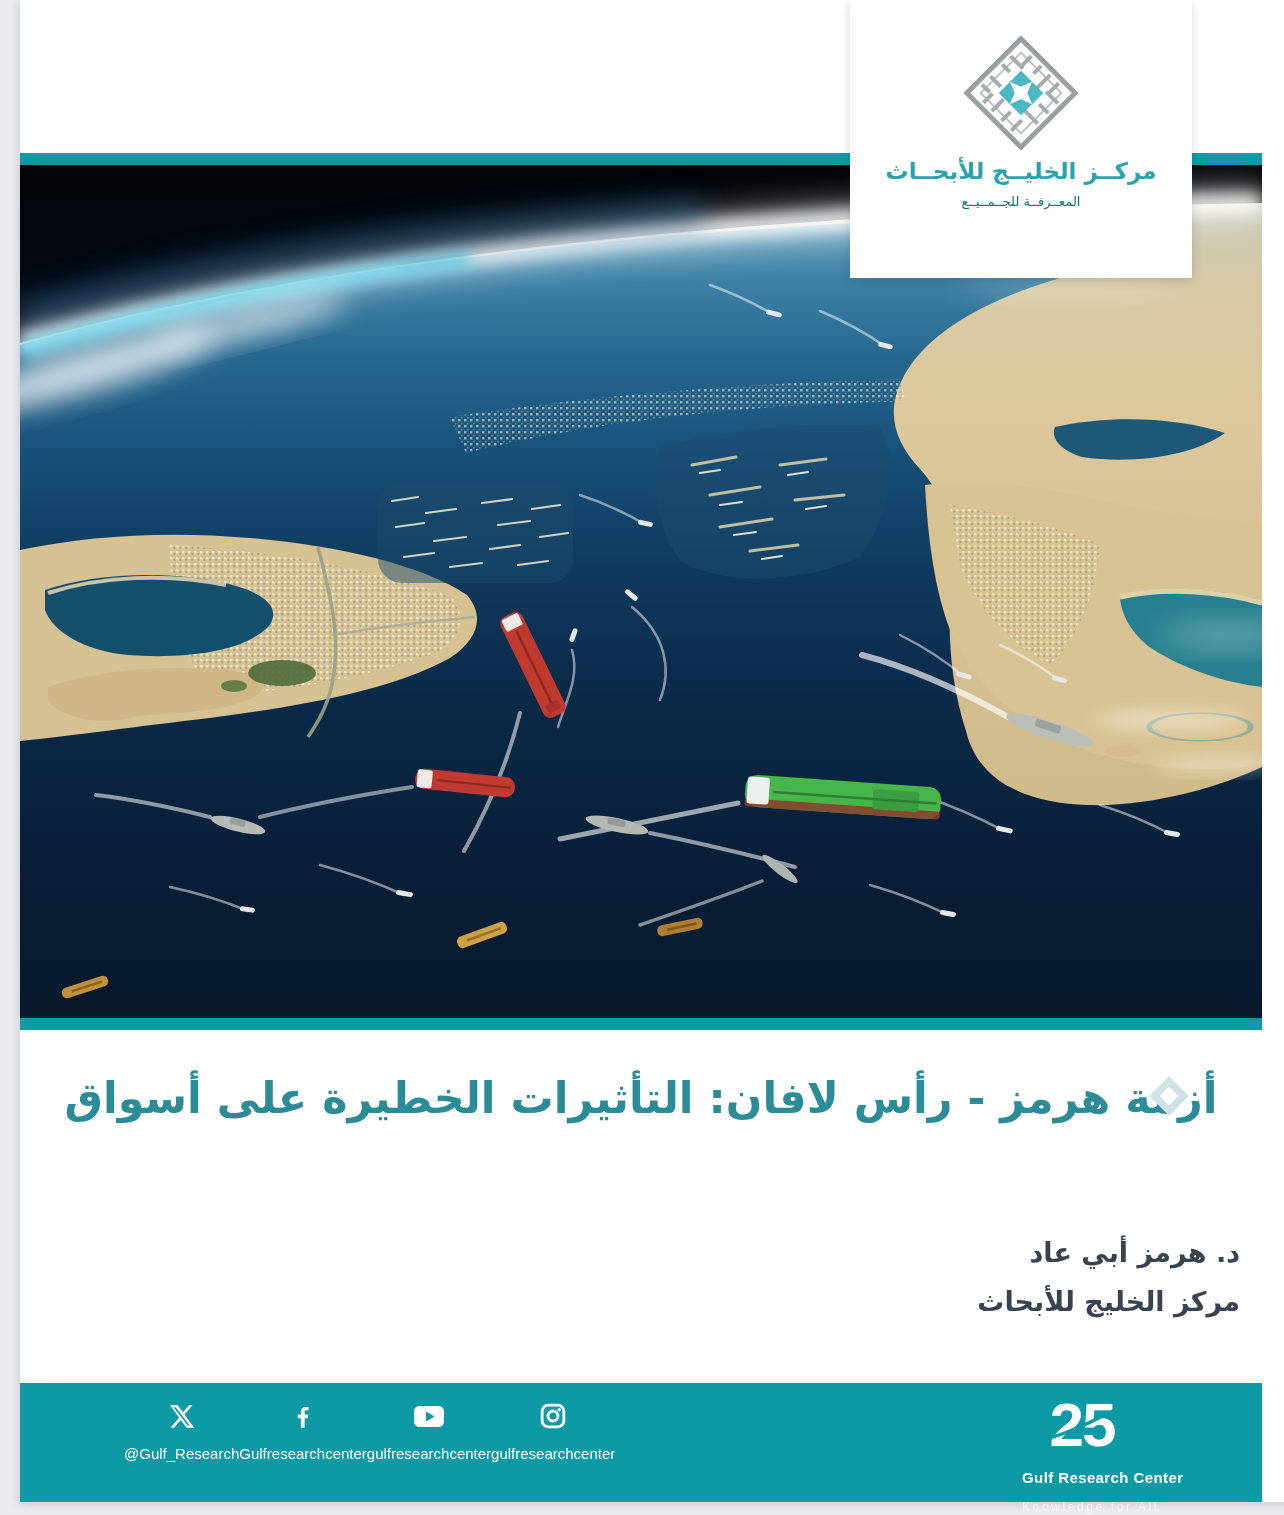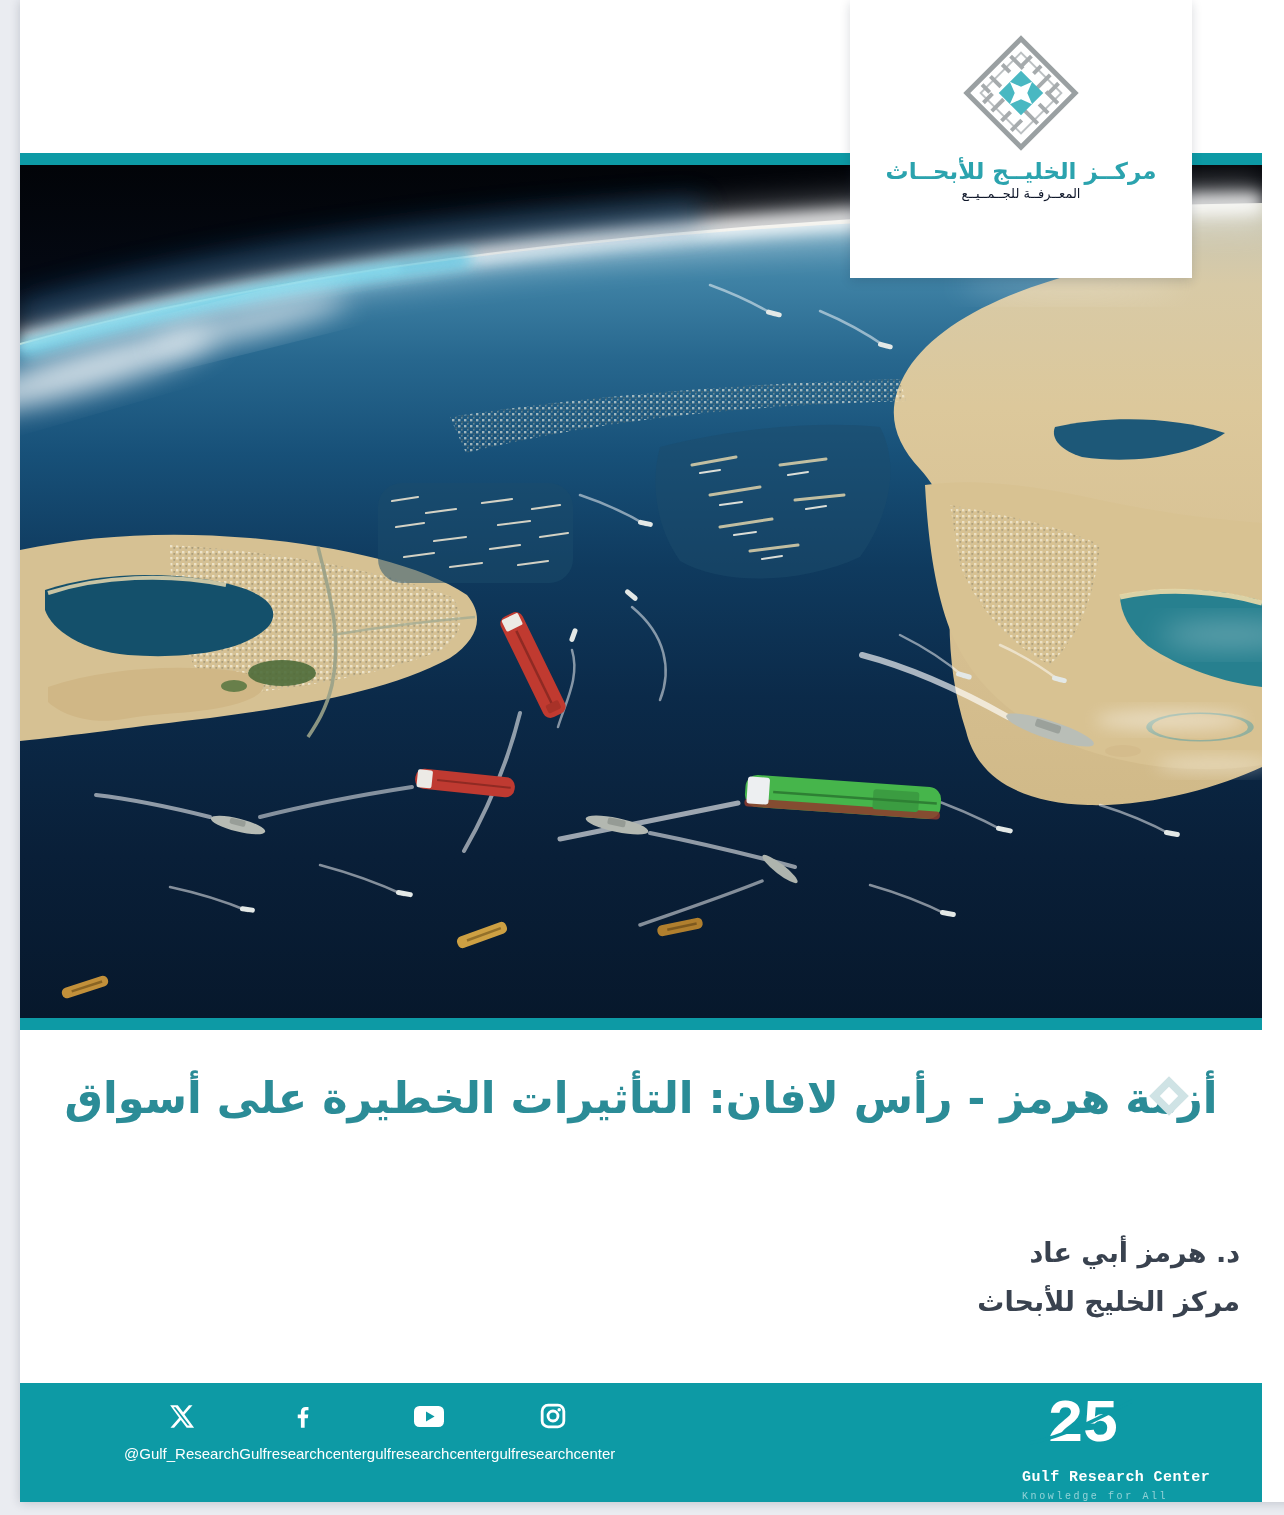--- a/index.html
+++ b/index.html
@@ -32,21 +32,21 @@
     background:#ffffff;z-index:5;
     box-shadow:0 3px 10px rgba(20,30,50,.16);
     display:flex;flex-direction:column;align-items:center;
   }
   .emblem{margin-top:34px;width:118px;height:118px;}
   .logo-org{
     margin-top:6px;font-size:23px;font-weight:bold;color:#2ba3ae;
     direction:rtl;white-space:nowrap;
   }
   .logo-tagline{
-    margin-top:2px;font-size:13px;color:#0f172a;direction:rtl;white-space:nowrap;
+    margin-top:10px;font-size:13px;color:#0f766e;direction:rtl;white-space:nowrap;
   }
   .title-block{
     position:absolute;left:0;top:1056px;width:1242px;z-index:3;
     direction:rtl;text-align:center;color:#2b8c97;
     font-weight:bold;font-size:43px;line-height:84px;
   }
   .title-bullet{
     position:absolute;left:1125px;top:1072px;width:48px;height:48px;z-index:4;
   }
   .author-block{
@@ -64,31 +64,31 @@
   .social-col{
     display:flex;flex-direction:column;align-items:center;min-width:96px;
   }
   .social-icon{height:34px;display:flex;align-items:center;justify-content:center;cursor:pointer;}
   .social-handle{
     margin-top:12px;font-family:"Liberation Sans",sans-serif;
     font-size:15px;color:#ffffff;white-space:nowrap;cursor:pointer;
   }
   .logo-25{
     position:absolute;right:120px;top:10px;width:120px;text-align:center;
-    font-family:Liberation Mono, monospace;color:#fff;
+    font-family:Liberation Sans, sans-serif;color:#fff;
   }
   .logo-25-number{
     font-size:62px;font-weight:bold;letter-spacing:-2px;line-height:64px;
     position:relative;
   }
   .logo-25-number svg.swoosh{
     position:absolute;left:6px;top:6px;width:106px;height:54px;pointer-events:none;
   }
   .logo-25-org{font-size:15px;font-weight:bold;letter-spacing:.4px;margin-top:12px;white-space:nowrap;}
-  .logo-25-tag{font-size:10px;letter-spacing:2.6px;opacity:.55;margin-top:5px;white-space:nowrap;}
+  .logo-25-tag{font-size:12px;letter-spacing:2.6px;opacity:.55;margin-top:14px;white-space:nowrap;}
 </style>
 </head>
 <body>
 
 <div class="page">
 
   <div class="top-bar"></div>
 
   <div class="hero">
     <svg viewBox="0 0 1242 853" preserveAspectRatio="none">

